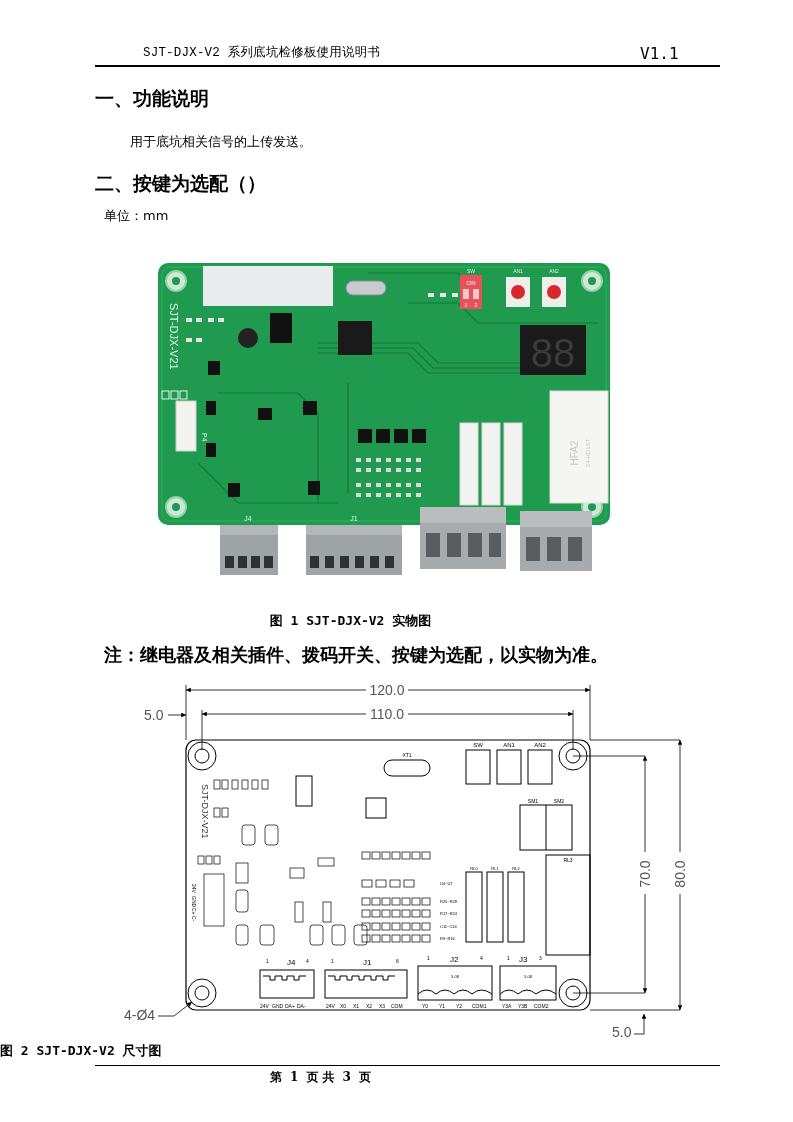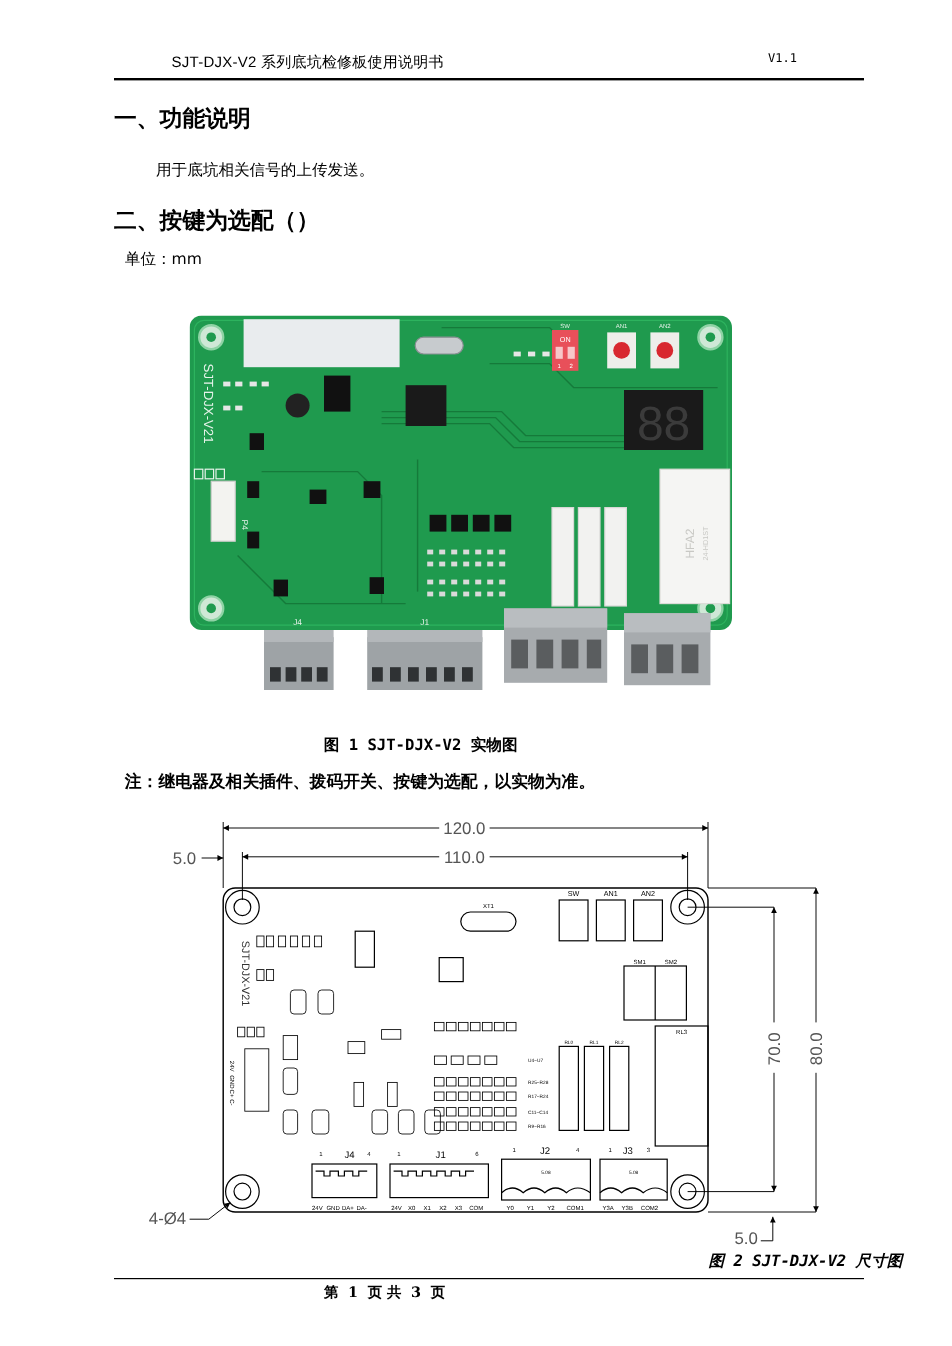--- a/index.html
+++ b/index.html
@@ -1,24 +1,24 @@
 <!DOCTYPE html>
 <html><head>
 <meta charset="utf-8">
 <style>
   html, body { margin:0; padding:0; background:#ffffff; }
   body { width:793px; height:1122px; position:relative; overflow:hidden; font-family:"DejaVu Sans", sans-serif; color:#000; }
   .abs { position:absolute; }
-  .hdr-title { left:143px; top:44px; font-size:12.5px; letter-spacing:0.2px; font-family:Liberation Sans, sans-serif; }
-  .hdr-ver { left:640px; top:44px; font-size:10px; font-family:"DejaVu Sans Mono", monospace; }
+  .hdr-title { left:143px; top:44px; font-size:12.5px; letter-spacing:0.2px; font-family:Liberation Mono, monospace; }
+  .hdr-ver { left:640px; top:44px; font-size:16px; font-family:"DejaVu Sans Mono", monospace; }
   .hdr-rule { left:95px; top:65px; width:625px; height:1.5px; background:#000; }
   .h1 { font-size:19px; font-weight:bold;text-align:center; }
   .body-text { font-size:13px; }
   .caption { font-size:13px; font-weight:bold; font-family:"DejaVu Sans Mono", monospace; }
-  .note { font-size:14px; font-weight:bold; }
+  .note { font-size:18px; font-weight:bold; }
   .ftr-rule { left:95px; top:1065px; width:625px; height:1px; background:#000; }
   .ftr { left:0; width:641px; top:1069px; text-align:center; font-size:12px; font-weight:bold; font-family:"DejaVu Serif", serif; }
   .ftr span { margin:0 4px; }
   
   .pcb { left:158px; top:263px; width:452px; height:312px; }
   .drawing { left:110px; top:680px; width:600px; height:360px; }
   svg text { font-family:"Liberation Sans", sans-serif; }
 </style>
 </head>
 <body>
@@ -436,18 +436,18 @@
       <rect x="390" y="286" width="56" height="34" fill="none" stroke="#000"></rect>
       <text x="418" y="298" font-size="4" text-anchor="middle">5.08</text>
       <path d="M390 314 q9 -8 18 0 q9 -8 18 0 q10 -8 20 0" fill="none" stroke="#000"></path>
       <text x="392" y="328" font-size="5">Y3A</text>
       <text x="408" y="328" font-size="5">Y3B</text>
       <text x="424" y="328" font-size="5">COM2</text>
     </g>
   </svg>
 </div>
 
-<div class="abs caption" style="left:0; width:752px; top:1042px; text-align:right;font-style:italic;">图 2 SJT-DJX-V2 尺寸图</div>
+<div class="abs caption" style="left:0; width:752px; top:1042px; text-align:left;">图 2 SJT-DJX-V2 尺寸图</div>
 
 <div class="abs ftr-rule"></div>
 <div class="abs ftr">
   <span>第</span><span>1</span><span>页 共</span><span>3</span><span>页</span>
 </div>
 
 </body></html>

